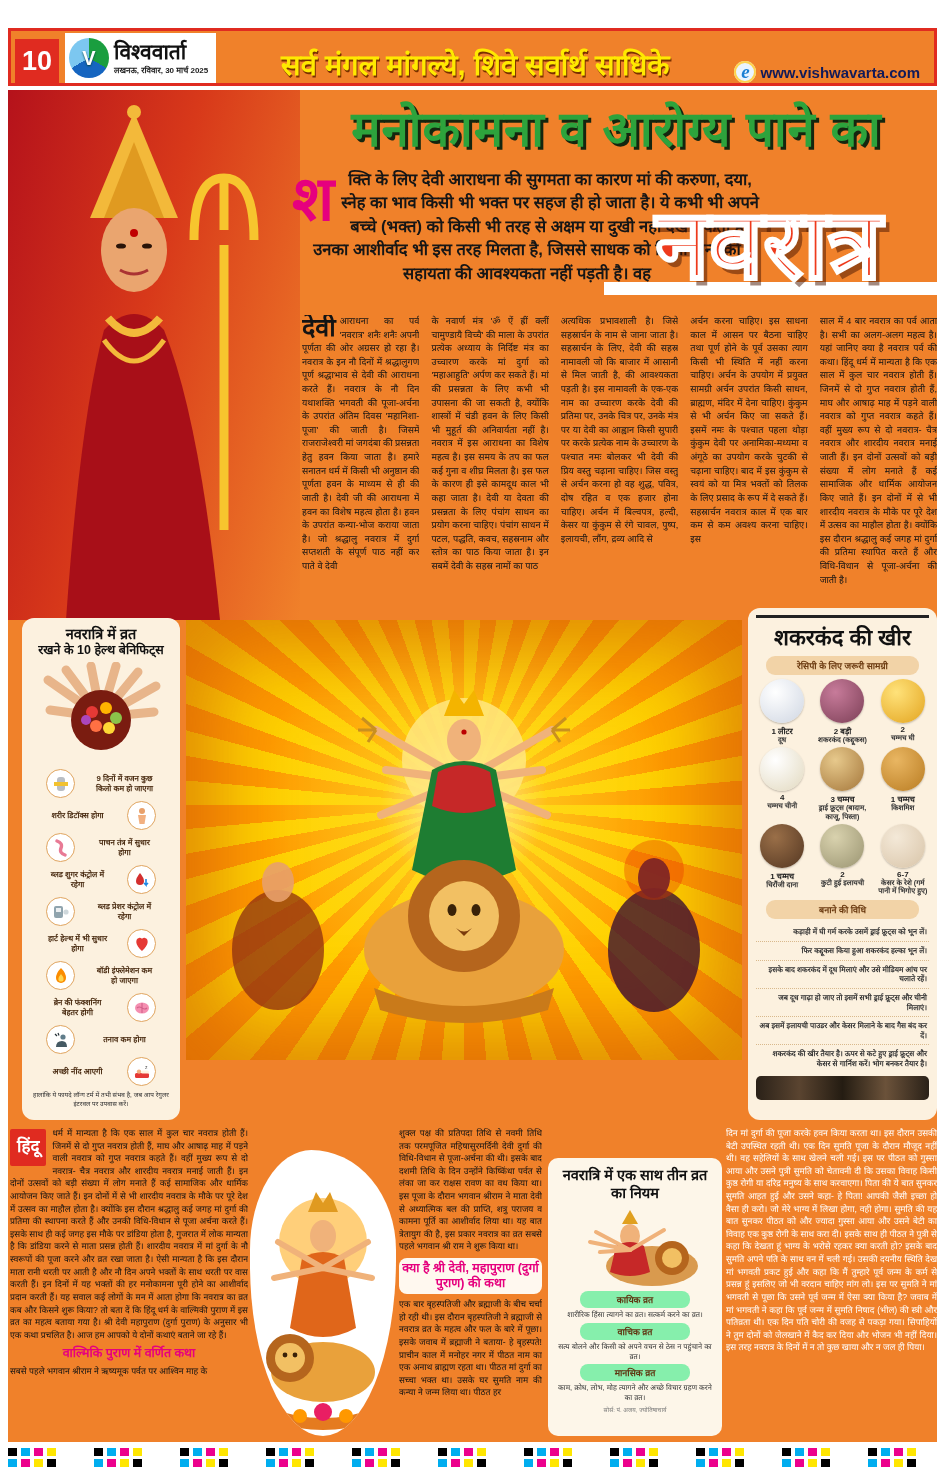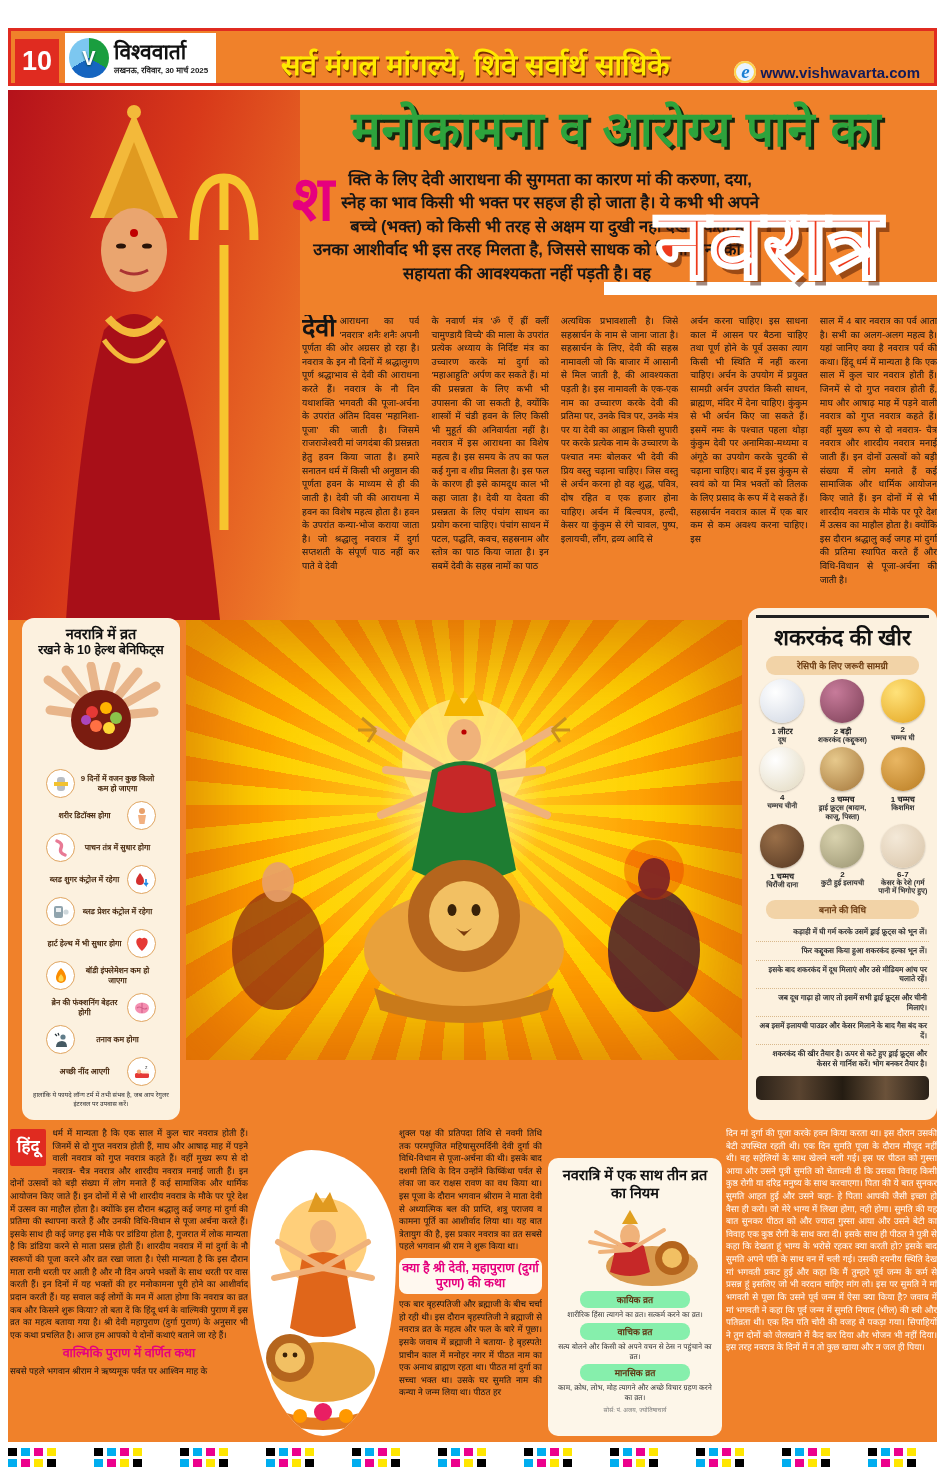--- a/index.html
+++ b/index.html
@@ -32,21 +32,21 @@
   
   .cols { position:absolute; left:302px; top:315px; width:635px; height:300px; display:flex; gap:12px; overflow:hidden; }
   .col { flex:1; font-size:9.2px; line-height:1.48; color:#141414; text-align:justify; overflow:hidden; }
   .leadword { font-size:25px; font-weight:bold; float:left; padding-right:4px; line-height:1; }
 
   
   .benefits { position:absolute; left:22px; top:618px; width:158px; height:502px; background:#fcf1df; border-radius:12px; padding:8px 10px; overflow:hidden; }
   .b-title { text-align:center; font-weight:bold; color:#111; font-size:14.5px; line-height:1.2; }
   .b-title .t2 { font-size:12.5px; display:block; }
   .b-illo { height:108px; display:flex; align-items:center; justify-content:center; }
-  .b-row { display:flex; align-items:center; gap:4px; margin:3px 14px; }
+  .b-row { display:flex; align-items:center; gap:18px; margin:3px 14px; }
   .b-row.rev { flex-direction:row-reverse; }
   .b-ic { width:29px; height:29px; min-width:29px; border-radius:50%; background:#fff; border:1.5px solid #e0a45e; display:flex; align-items:center; justify-content:center; }
   .b-lb { flex:1; font-size:7.8px; font-weight:bold; color:#4a2c12; text-align:center; line-height:1.25; }
   .b-note { margin-top:5px; font-size:6.4px; color:#333; text-align:center; line-height:1.3; }
 
   
   .centerart { position:absolute; left:186px; top:620px; width:556px; height:440px; overflow:hidden;
     background: radial-gradient(circle at 50% 42%, #fff3a8 0%, rgba(255,220,40,.55) 22%, rgba(255,170,0,0) 55%),
       repeating-conic-gradient(from 0deg at 50% 42%, #ffd200 0deg 5deg, #ff9b00 5deg 10deg);
     box-shadow: inset 0 0 80px 30px rgba(196,74,8,.55); }

